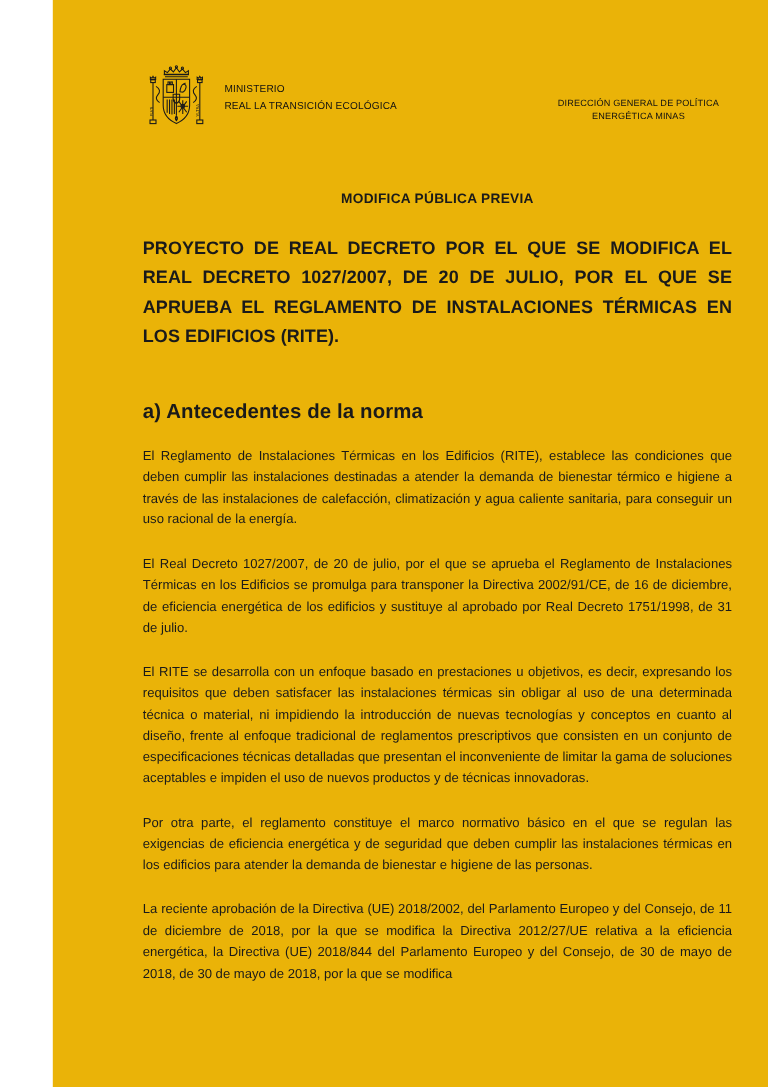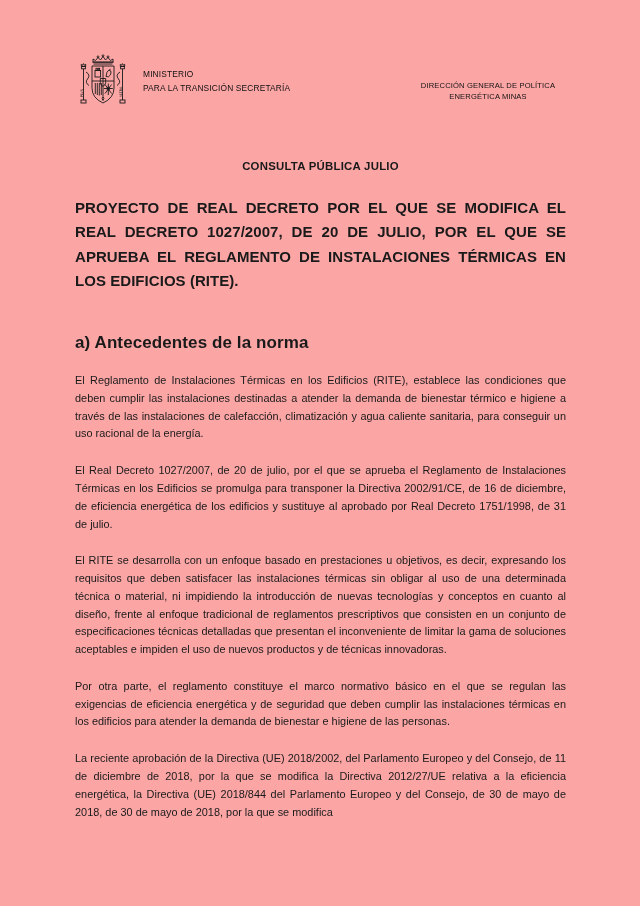--- a/index.html
+++ b/index.html
@@ -12,21 +12,22 @@
     height: 906px;
     position: relative;
     font-family: "Liberation Sans", sans-serif;
     color: #1a1a1a;
     overflow: hidden;
   }
 
   .page {
     position: absolute;
     inset: 0;
-    background: #fca5a5;
+    background: #eab308;
+    margin-left: 44px;
   }
 
   
   .doc-header {
     position: absolute;
     top: 48px;
     left: 0;
     right: 0;
     height: 88px;
   }
@@ -188,35 +189,35 @@
           </g>
           <g fill="#1a1a1a" font-family="DejaVu Sans, sans-serif" font-size="3.4">
             <text x="4.2" y="47" transform="rotate(-90 6.2 45)">PLVS</text>
             <text x="43.2" y="47" transform="rotate(-90 45.2 45)">VLTRA</text>
           </g>
         </svg>
       </div>
 
       <div class="ministry-text">
         <div>MINISTERIO</div>
-        <div>PARA LA TRANSICIÓN SECRETARÍA</div>
+        <div>REAL LA TRANSICIÓN ECOLÓGICA</div>
       </div>
     </div>
 
     <div class="header-right">
       <div class="dir-general">
         <div>DIRECCIÓN GENERAL DE POLÍTICA</div>
         <div>ENERGÉTICA MINAS</div>
       </div>
     </div>
   </div>
 
   <div class="content">
 
-    <h1 class="title-main">CONSULTA PÚBLICA JULIO</h1>
+    <h1 class="title-main">MODIFICA PÚBLICA PREVIA</h1>
 
     <h2 class="title-sub">PROYECTO DE REAL DECRETO POR EL QUE SE MODIFICA EL REAL DECRETO 1027/2007, DE 20 DE JULIO, POR EL QUE SE APRUEBA EL REGLAMENTO DE INSTALACIONES TÉRMICAS EN LOS EDIFICIOS (RITE).</h2>
 
 
     <div class="section-heading">a) Antecedentes de la norma</div>
 
     <p class="body-par">El Reglamento de Instalaciones Térmicas en los Edificios (RITE), establece las condiciones que deben cumplir las instalaciones destinadas a atender la demanda de bienestar térmico e higiene a través de las instalaciones de calefacción, climatización y agua caliente sanitaria, para conseguir un uso racional de la energía.</p>
     <p class="body-par">El Real Decreto 1027/2007, de 20 de julio, por el que se aprueba el Reglamento de Instalaciones Térmicas en los Edificios se promulga para transponer la Directiva 2002/91/CE, de 16 de diciembre, de eficiencia energética de los edificios y sustituye al aprobado por Real Decreto 1751/1998, de 31 de julio.</p>
     <p class="body-par">El RITE se desarrolla con un enfoque basado en prestaciones u objetivos, es decir, expresando los requisitos que deben satisfacer las instalaciones térmicas sin obligar al uso de una determinada técnica o material, ni impidiendo la introducción de nuevas tecnologías y conceptos en cuanto al diseño, frente al enfoque tradicional de reglamentos prescriptivos que consisten en un conjunto de especificaciones técnicas detalladas que presentan el inconveniente de limitar la gama de soluciones aceptables e impiden el uso de nuevos productos y de técnicas innovadoras.</p>
     <p class="body-par">Por otra parte, el reglamento constituye el marco normativo básico en el que se regulan las exigencias de eficiencia energética y de seguridad que deben cumplir las instalaciones térmicas en los edificios para atender la demanda de bienestar e higiene de las personas.</p>

